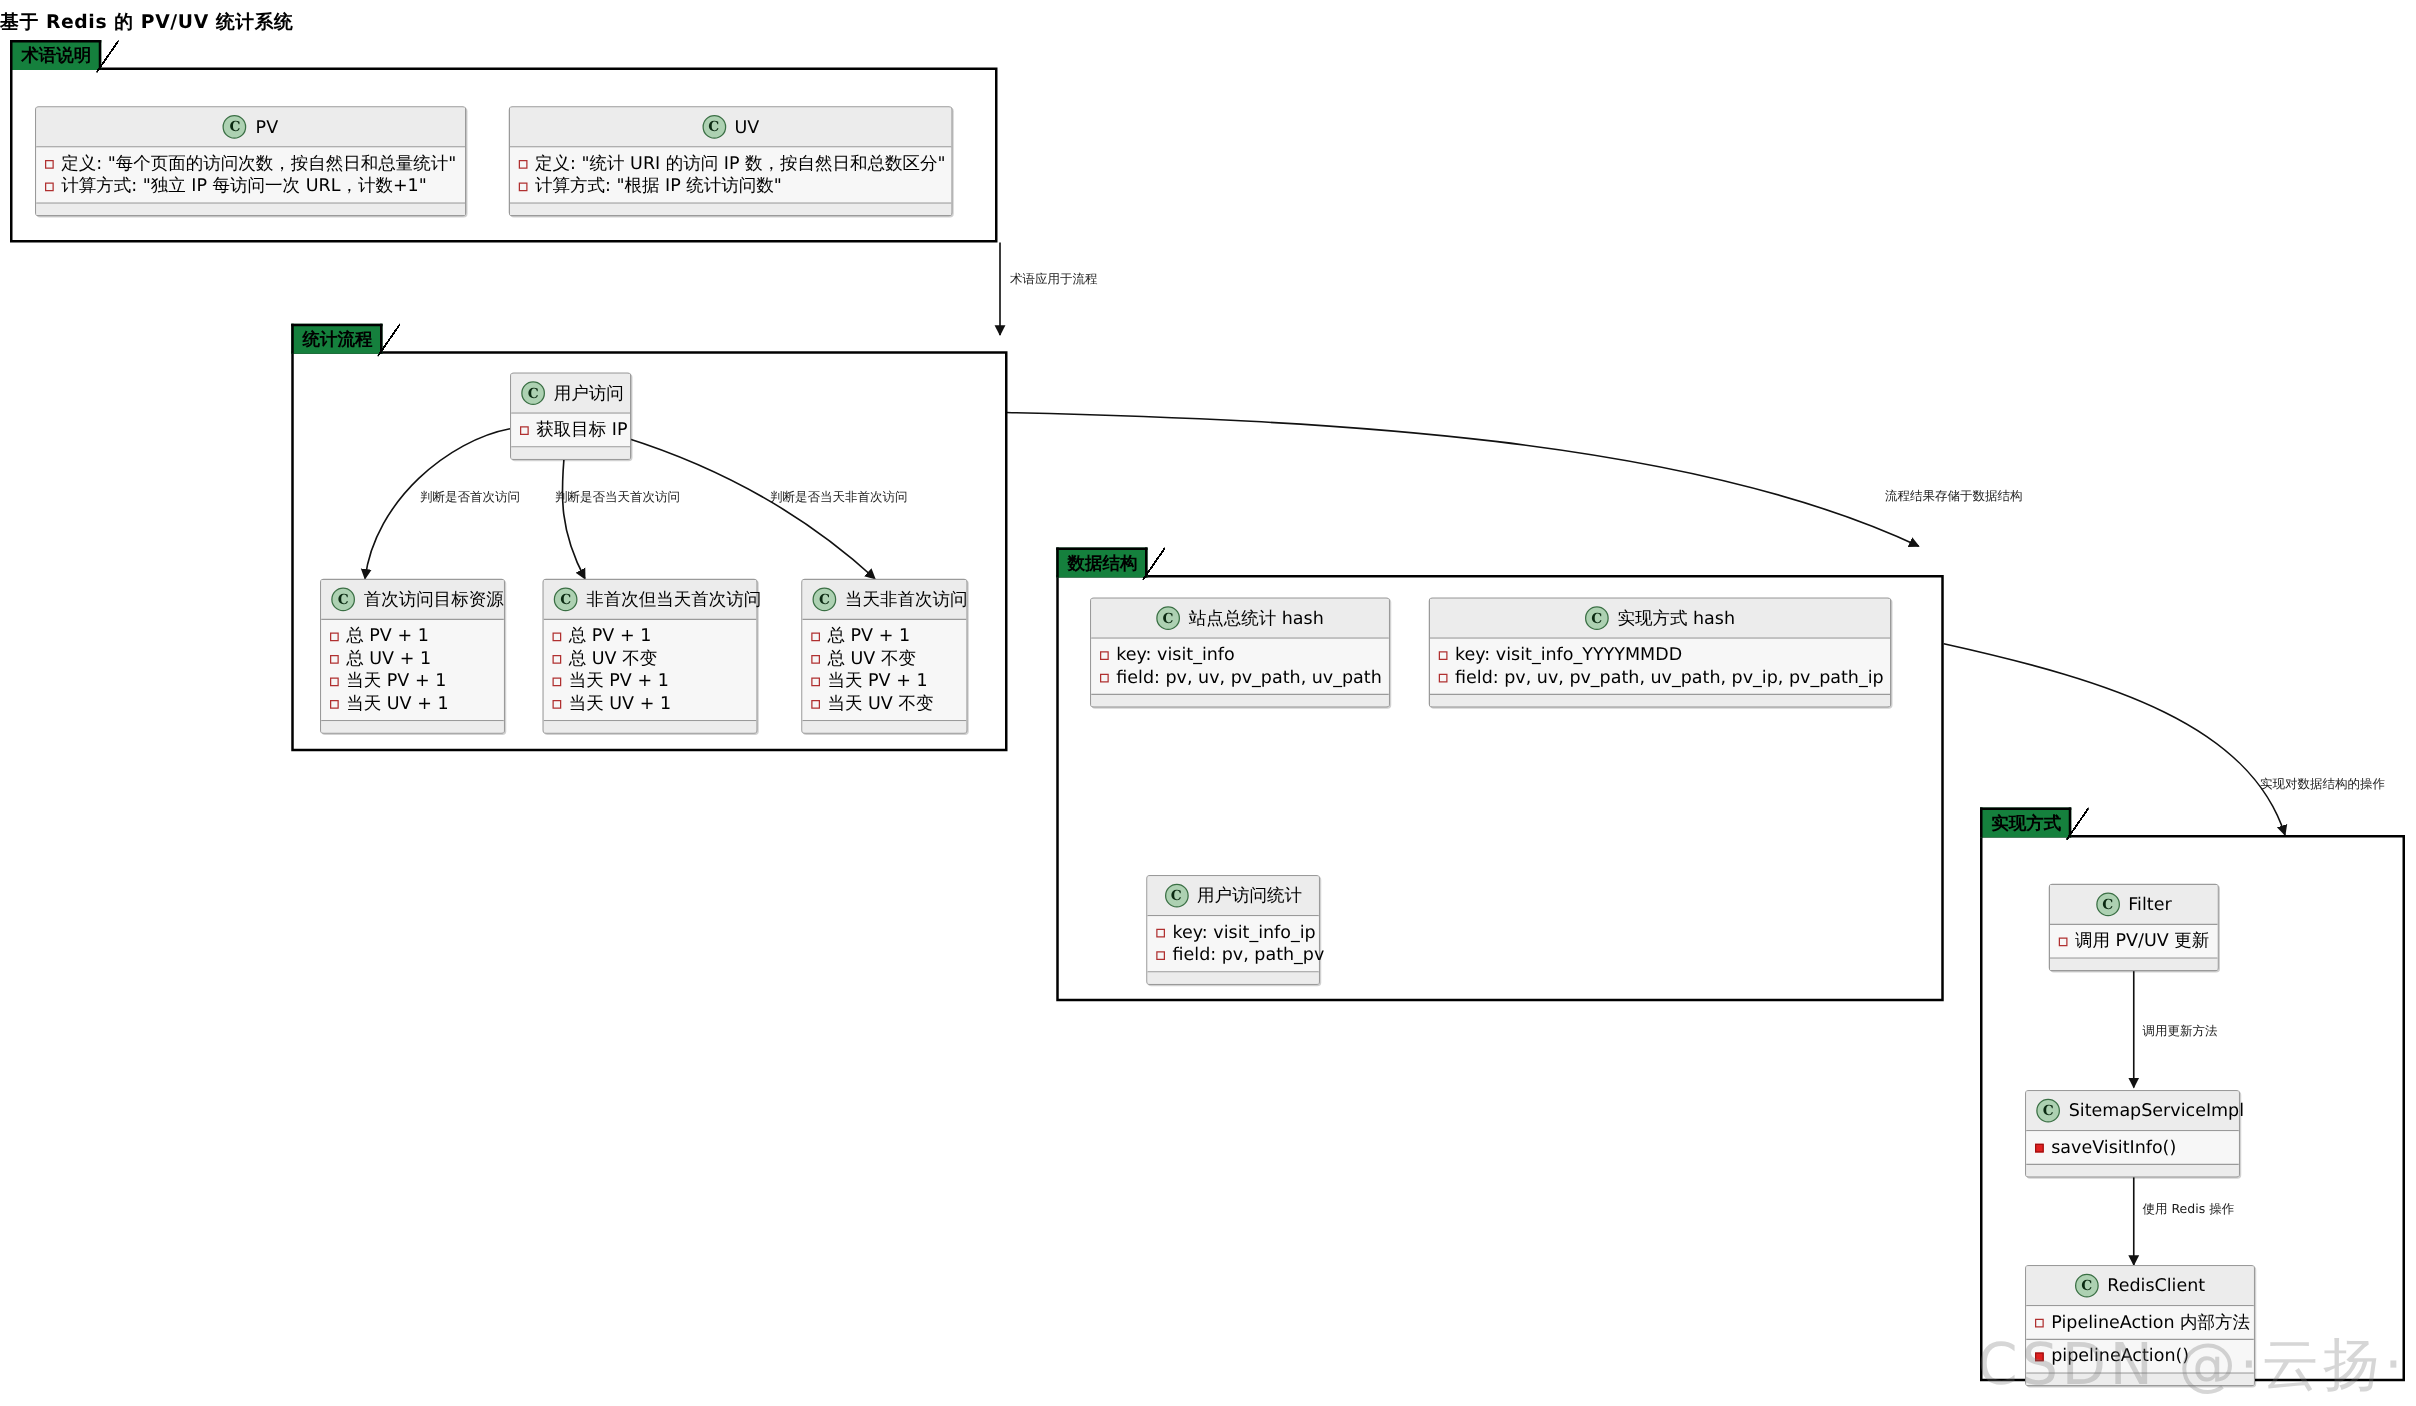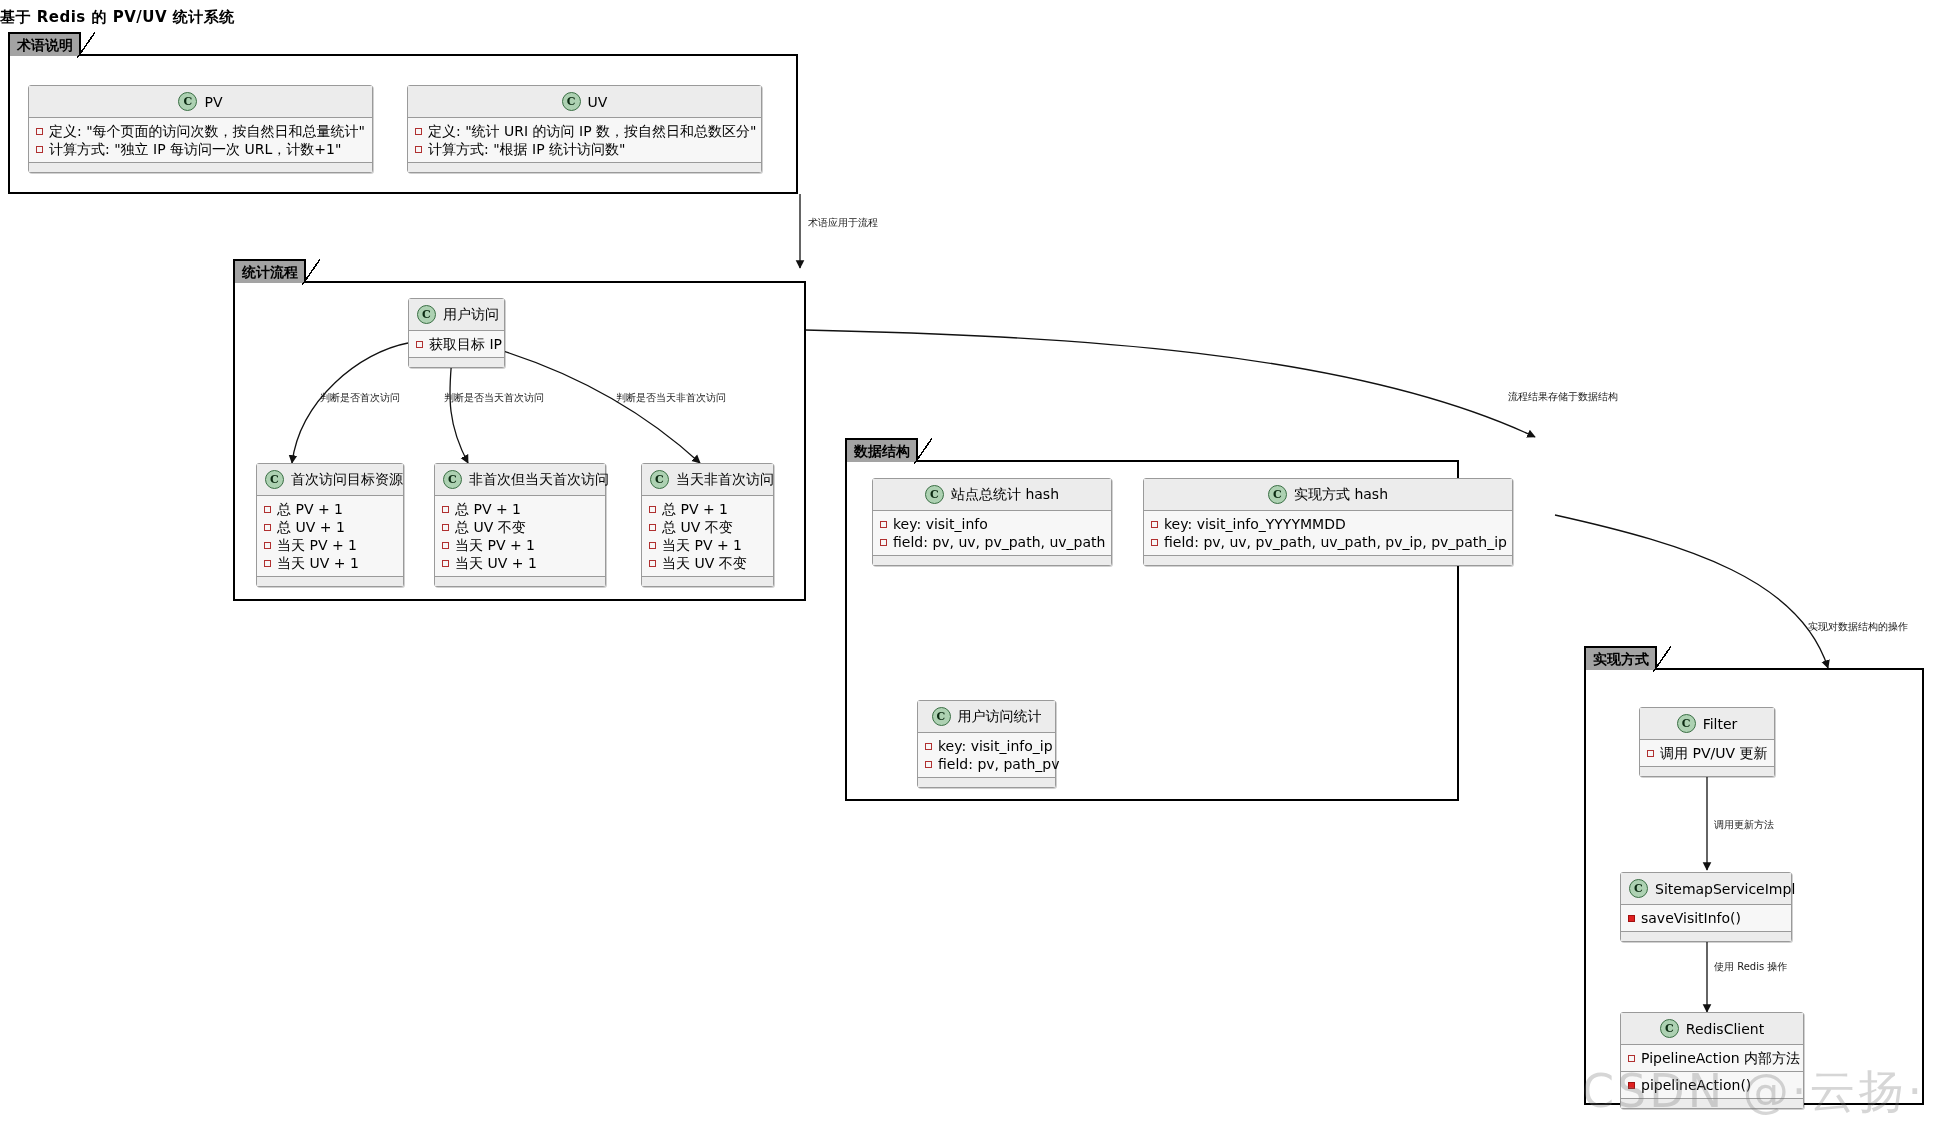--- a/index.html
+++ b/index.html
@@ -46,21 +46,21 @@
     background: transparent;
     box-sizing: border-box;
   }
   .package-tab {
     position: absolute;
     top: -24px;
     left: -2px;
     height: 24px;
     border: 2px solid #000000;
     border-bottom: none;
-    background: #a3a3a3;
+    background: #15803d;
     box-sizing: border-box;
     display: flex;
     align-items: center;
     padding: 0 6px 0 7px;
     font-size: 14px;
     font-weight: bold;
     line-height: 1;
     white-space: nowrap;
   }
   .package-tab::after {
@@ -254,21 +254,21 @@
     </div>
     <div class="uml-body">
       <div class="uml-row">
         <span class="vis private"></span>
         <span class="row-text">获取目标 IP</span>
       </div>
     </div>
     <div class="uml-foot"></div>
   </div>
 
-  <div class="edge-label" style="left:320px; top:391px;">判断是否首次访问</div>
+  <div class="edge-label" style="left:336px; top:391px;">判断是否首次访问</div>
   <div class="edge-label" style="left:444px; top:391px;">判断是否当天首次访问</div>
   <div class="edge-label" style="left:616px; top:391px;">判断是否当天非首次访问</div>
 
   <div class="uml" style="left:256px; top:463px; width:148px;">
     <div class="uml-header left">
       <span class="cls-icon">C</span>
       <span class="uml-title">首次访问目标资源</span>
     </div>
     <div class="uml-body">
       <div class="uml-row">
@@ -338,21 +338,21 @@
       <div class="uml-row">
         <span class="vis private"></span>
         <span class="row-text">当天 UV 不变</span>
       </div>
     </div>
     <div class="uml-foot"></div>
   </div>
 
   <div class="edge-label" style="left:1508px; top:390px;">流程结果存储于数据结构</div>
 
-  <div class="package" style="left:845px; top:460px; width:614px; height:341px;">
+  <div class="package" style="left:845px; top:460px; width:710px; height:341px;">
     <div class="package-tab">数据结构</div>
   </div>
 
   <div class="uml" style="left:872px; top:478px; width:240px;">
     <div class="uml-header">
       <span class="cls-icon">C</span>
       <span class="uml-title">站点总统计 hash</span>
     </div>
     <div class="uml-body">
       <div class="uml-row">

